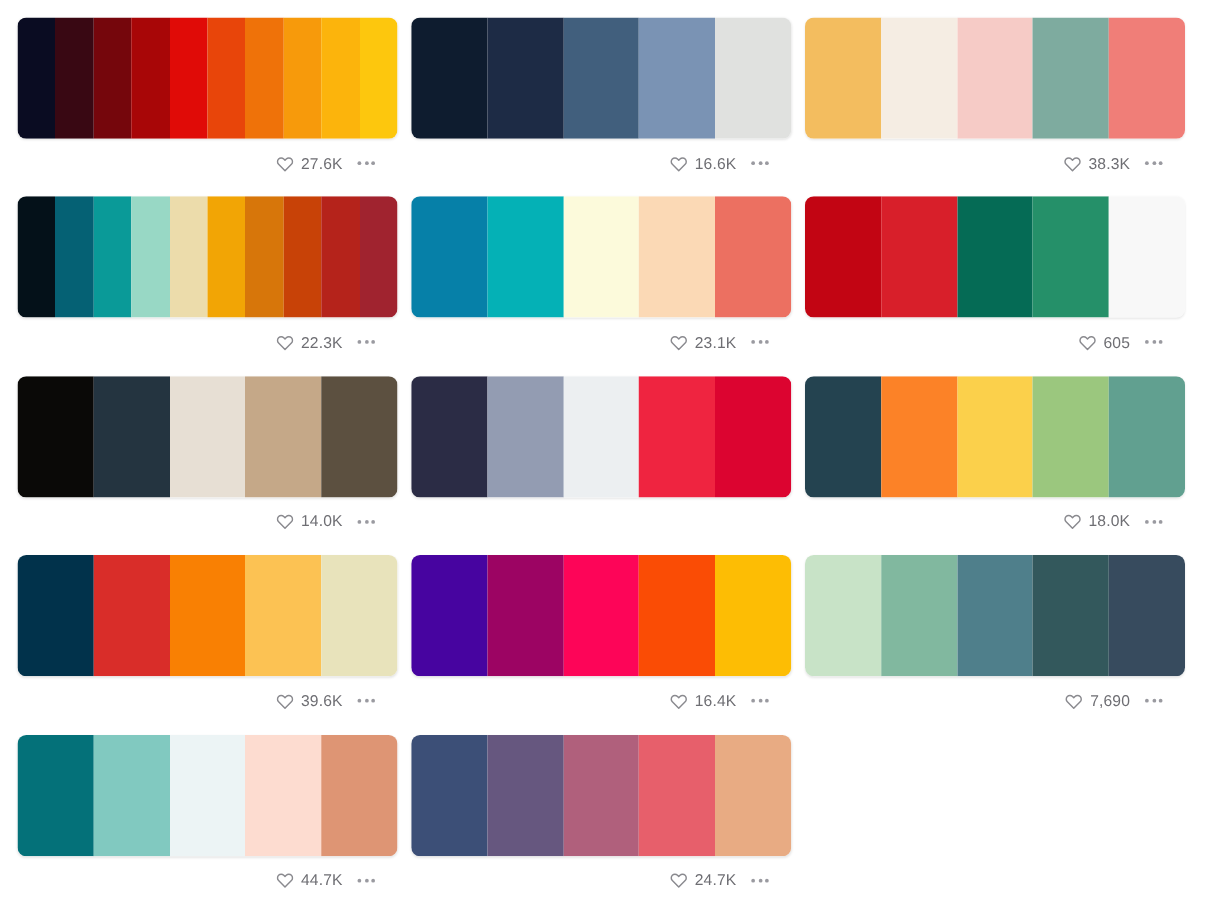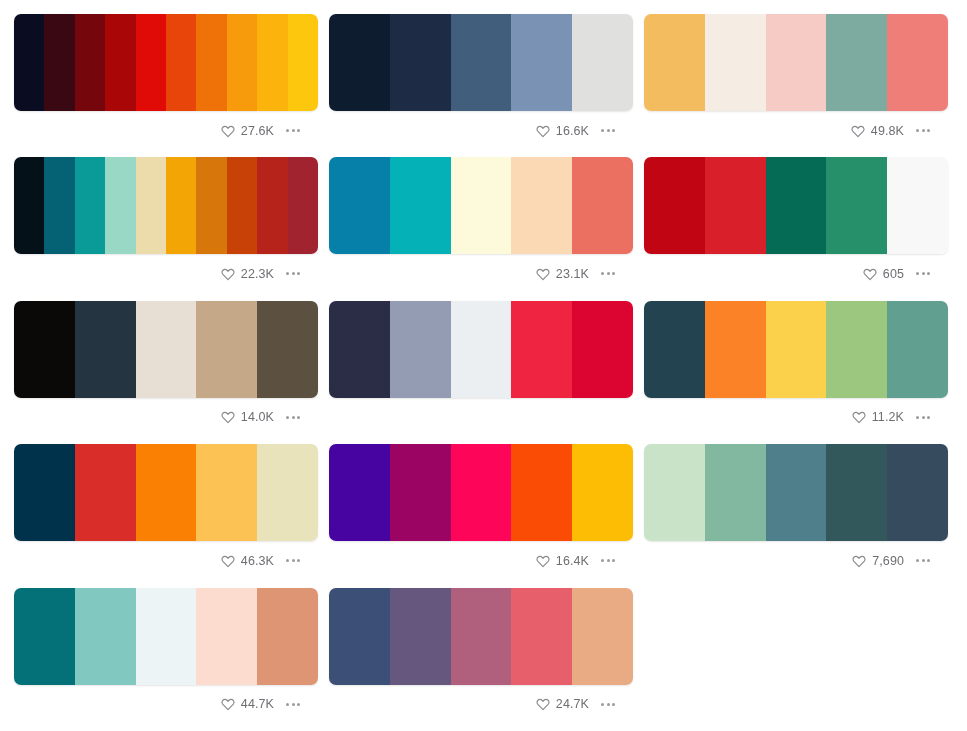--- a/index.html
+++ b/index.html
@@ -157,21 +157,21 @@
         <div class="swatch" style="background: rgb(126, 171, 159);"></div>
         <div class="swatch" style="background: rgb(240, 126, 120);"></div>
       </div>
       <div class="card-meta">
         <div class="like-group">
           <span class="heart-icon">
             <svg width="14" height="14" viewBox="0 0 24 24" fill="none" stroke="#8a8a8f" stroke-width="2" stroke-linecap="round" stroke-linejoin="round">
               <path d="M20.8 5.6a5 5 0 0 0-7.1 0L12 7.3l-1.7-1.7a5 5 0 1 0-7.1 7.1l8.8 8.8 8.8-8.8a5 5 0 0 0 0-7.1z"></path>
             </svg>
           </span>
-          <span class="like-count">49.8K</span>
+          <span class="like-count">38.3K</span>
         </div>
         <span class="more-icon">
           <i></i>
           <i></i>
           <i></i>
         </span>
       </div>
     </div>
     <div class="palette-card">
       <div class="swatch-strip">
@@ -291,21 +291,21 @@
         <div class="swatch" style="background: rgb(155, 199, 126);"></div>
         <div class="swatch" style="background: rgb(97, 160, 144);"></div>
       </div>
       <div class="card-meta">
         <div class="like-group">
           <span class="heart-icon">
             <svg width="14" height="14" viewBox="0 0 24 24" fill="none" stroke="#8a8a8f" stroke-width="2" stroke-linecap="round" stroke-linejoin="round">
               <path d="M20.8 5.6a5 5 0 0 0-7.1 0L12 7.3l-1.7-1.7a5 5 0 1 0-7.1 7.1l8.8 8.8 8.8-8.8a5 5 0 0 0 0-7.1z"></path>
             </svg>
           </span>
-          <span class="like-count">11.2K</span>
+          <span class="like-count">18.0K</span>
         </div>
         <span class="more-icon">
           <i></i>
           <i></i>
           <i></i>
         </span>
       </div>
     </div>
     <div class="palette-card">
       <div class="swatch-strip">
@@ -315,21 +315,21 @@
         <div class="swatch" style="background: rgb(252, 194, 83);"></div>
         <div class="swatch" style="background: rgb(232, 227, 187);"></div>
       </div>
       <div class="card-meta">
         <div class="like-group">
           <span class="heart-icon">
             <svg width="14" height="14" viewBox="0 0 24 24" fill="none" stroke="#8a8a8f" stroke-width="2" stroke-linecap="round" stroke-linejoin="round">
               <path d="M20.8 5.6a5 5 0 0 0-7.1 0L12 7.3l-1.7-1.7a5 5 0 1 0-7.1 7.1l8.8 8.8 8.8-8.8a5 5 0 0 0 0-7.1z"></path>
             </svg>
           </span>
-          <span class="like-count">46.3K</span>
+          <span class="like-count">39.6K</span>
         </div>
         <span class="more-icon">
           <i></i>
           <i></i>
           <i></i>
         </span>
       </div>
     </div>
     <div class="palette-card">
       <div class="swatch-strip">

